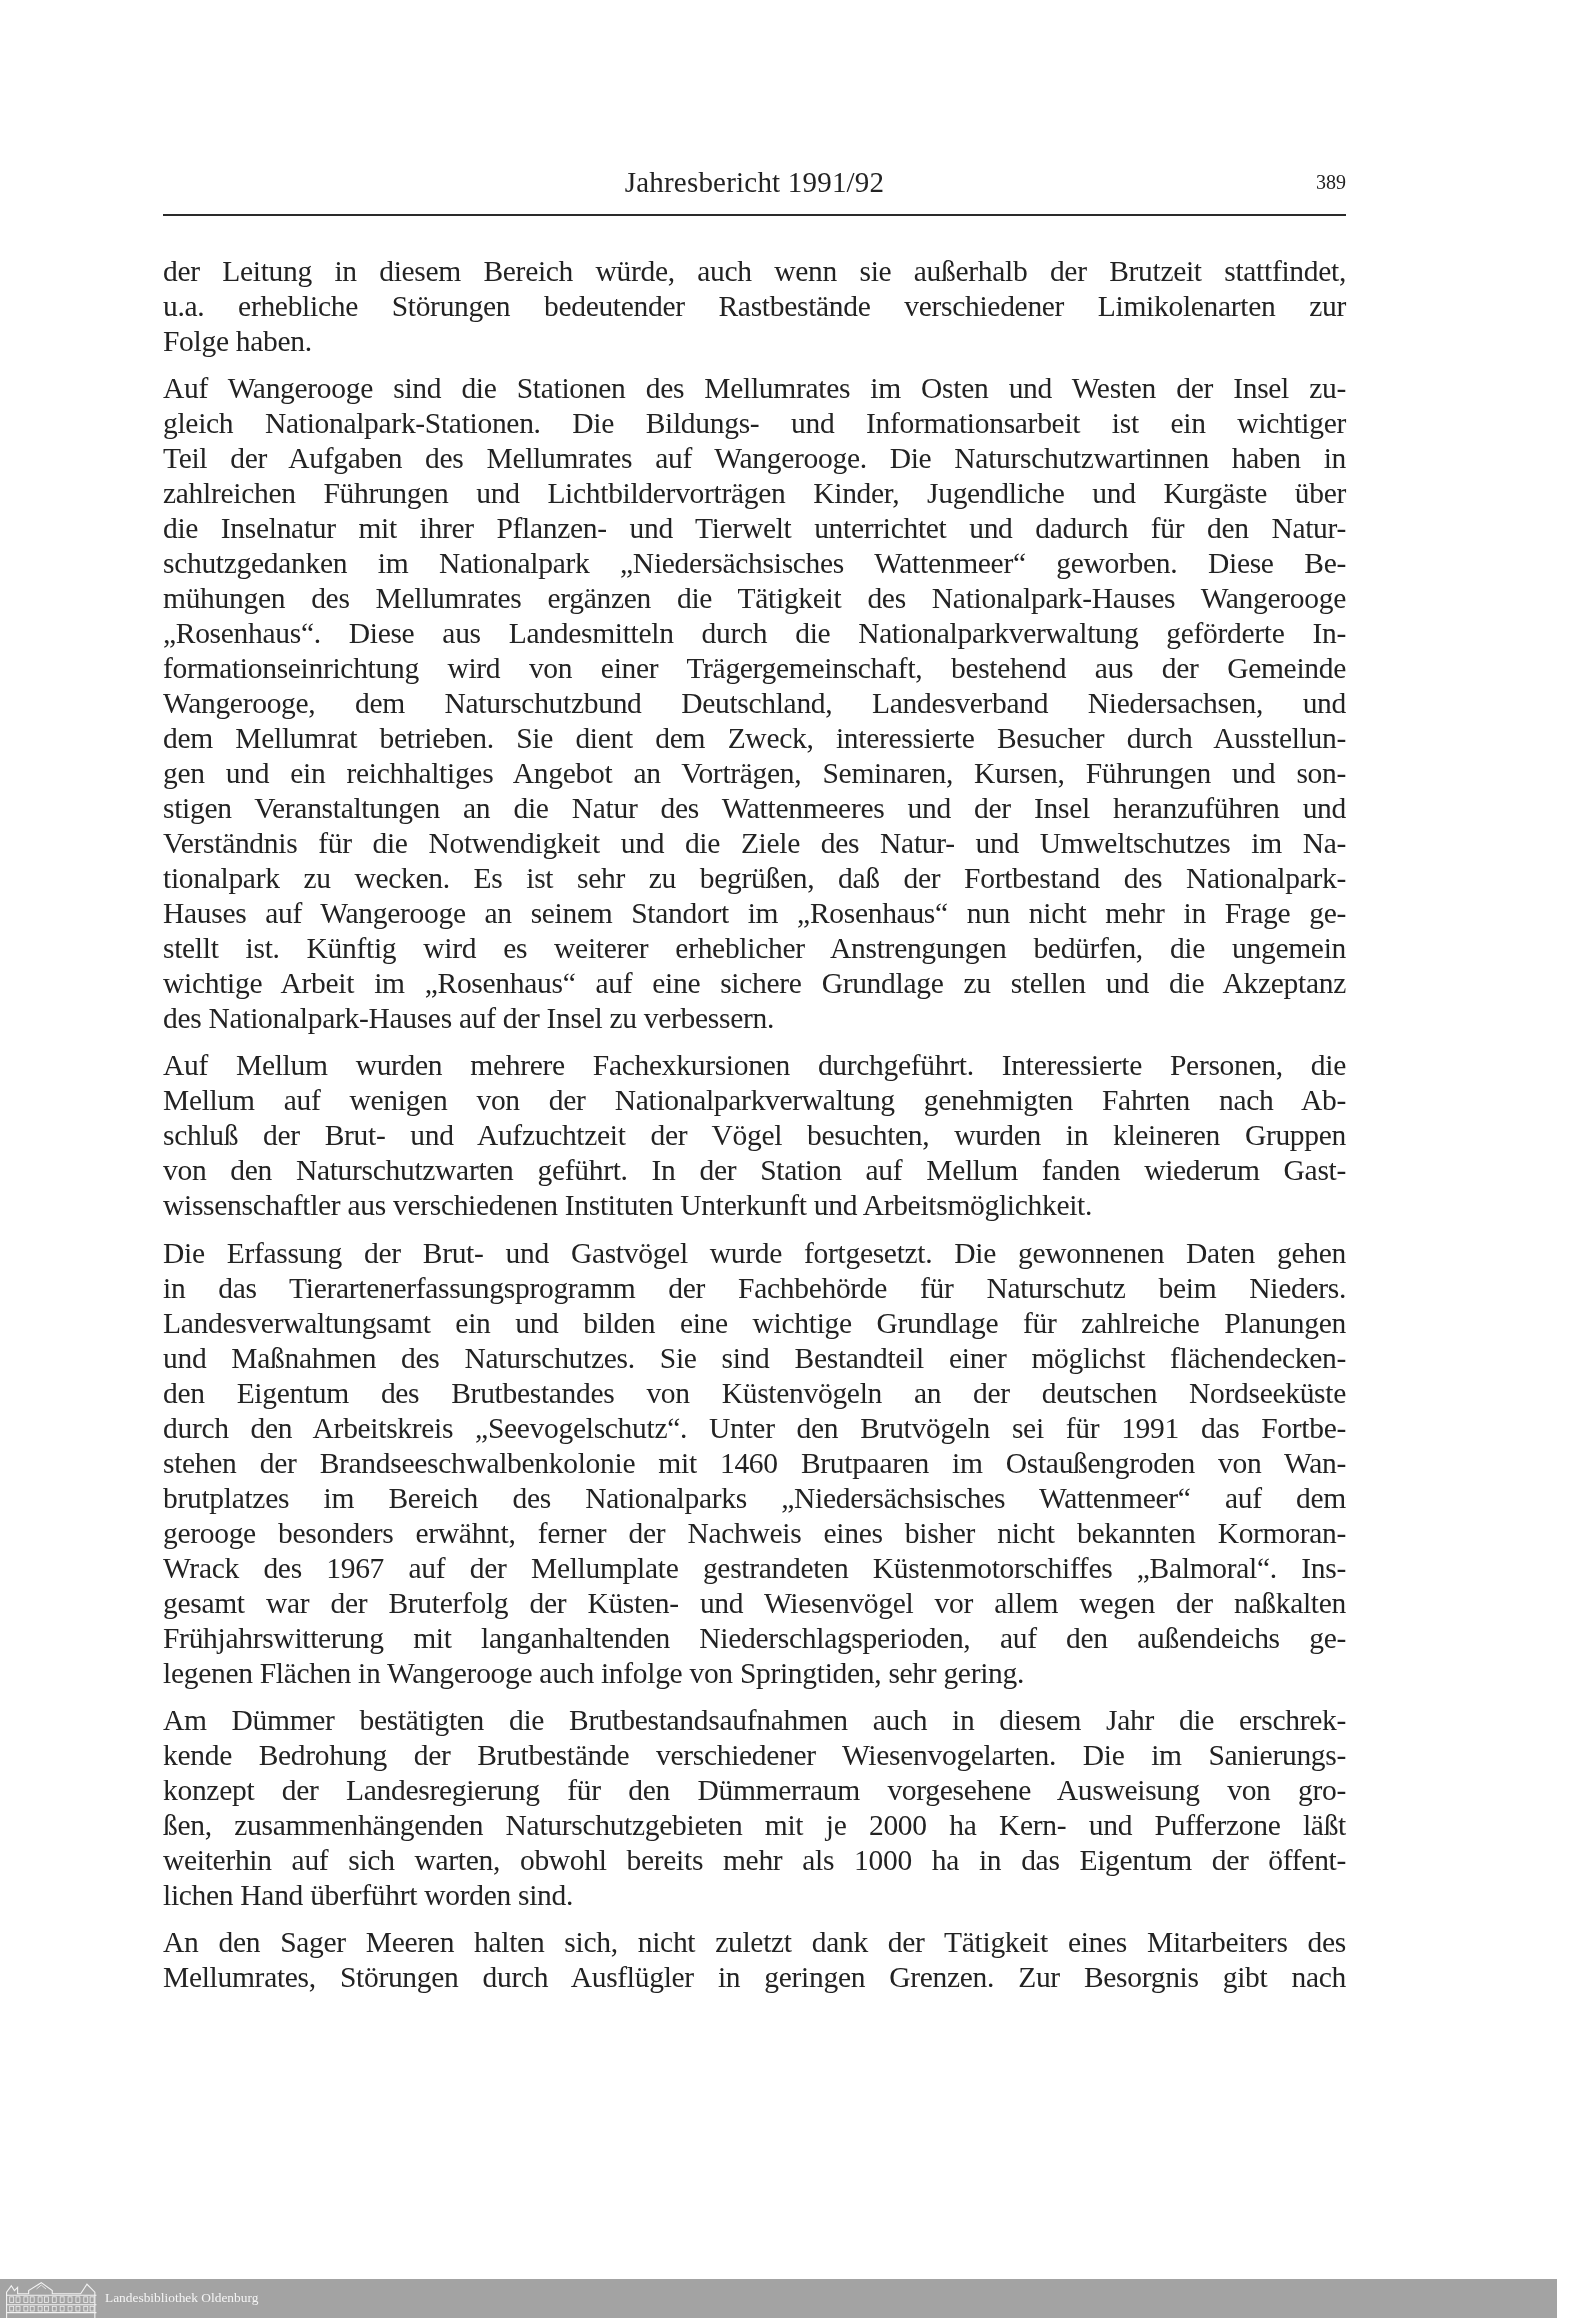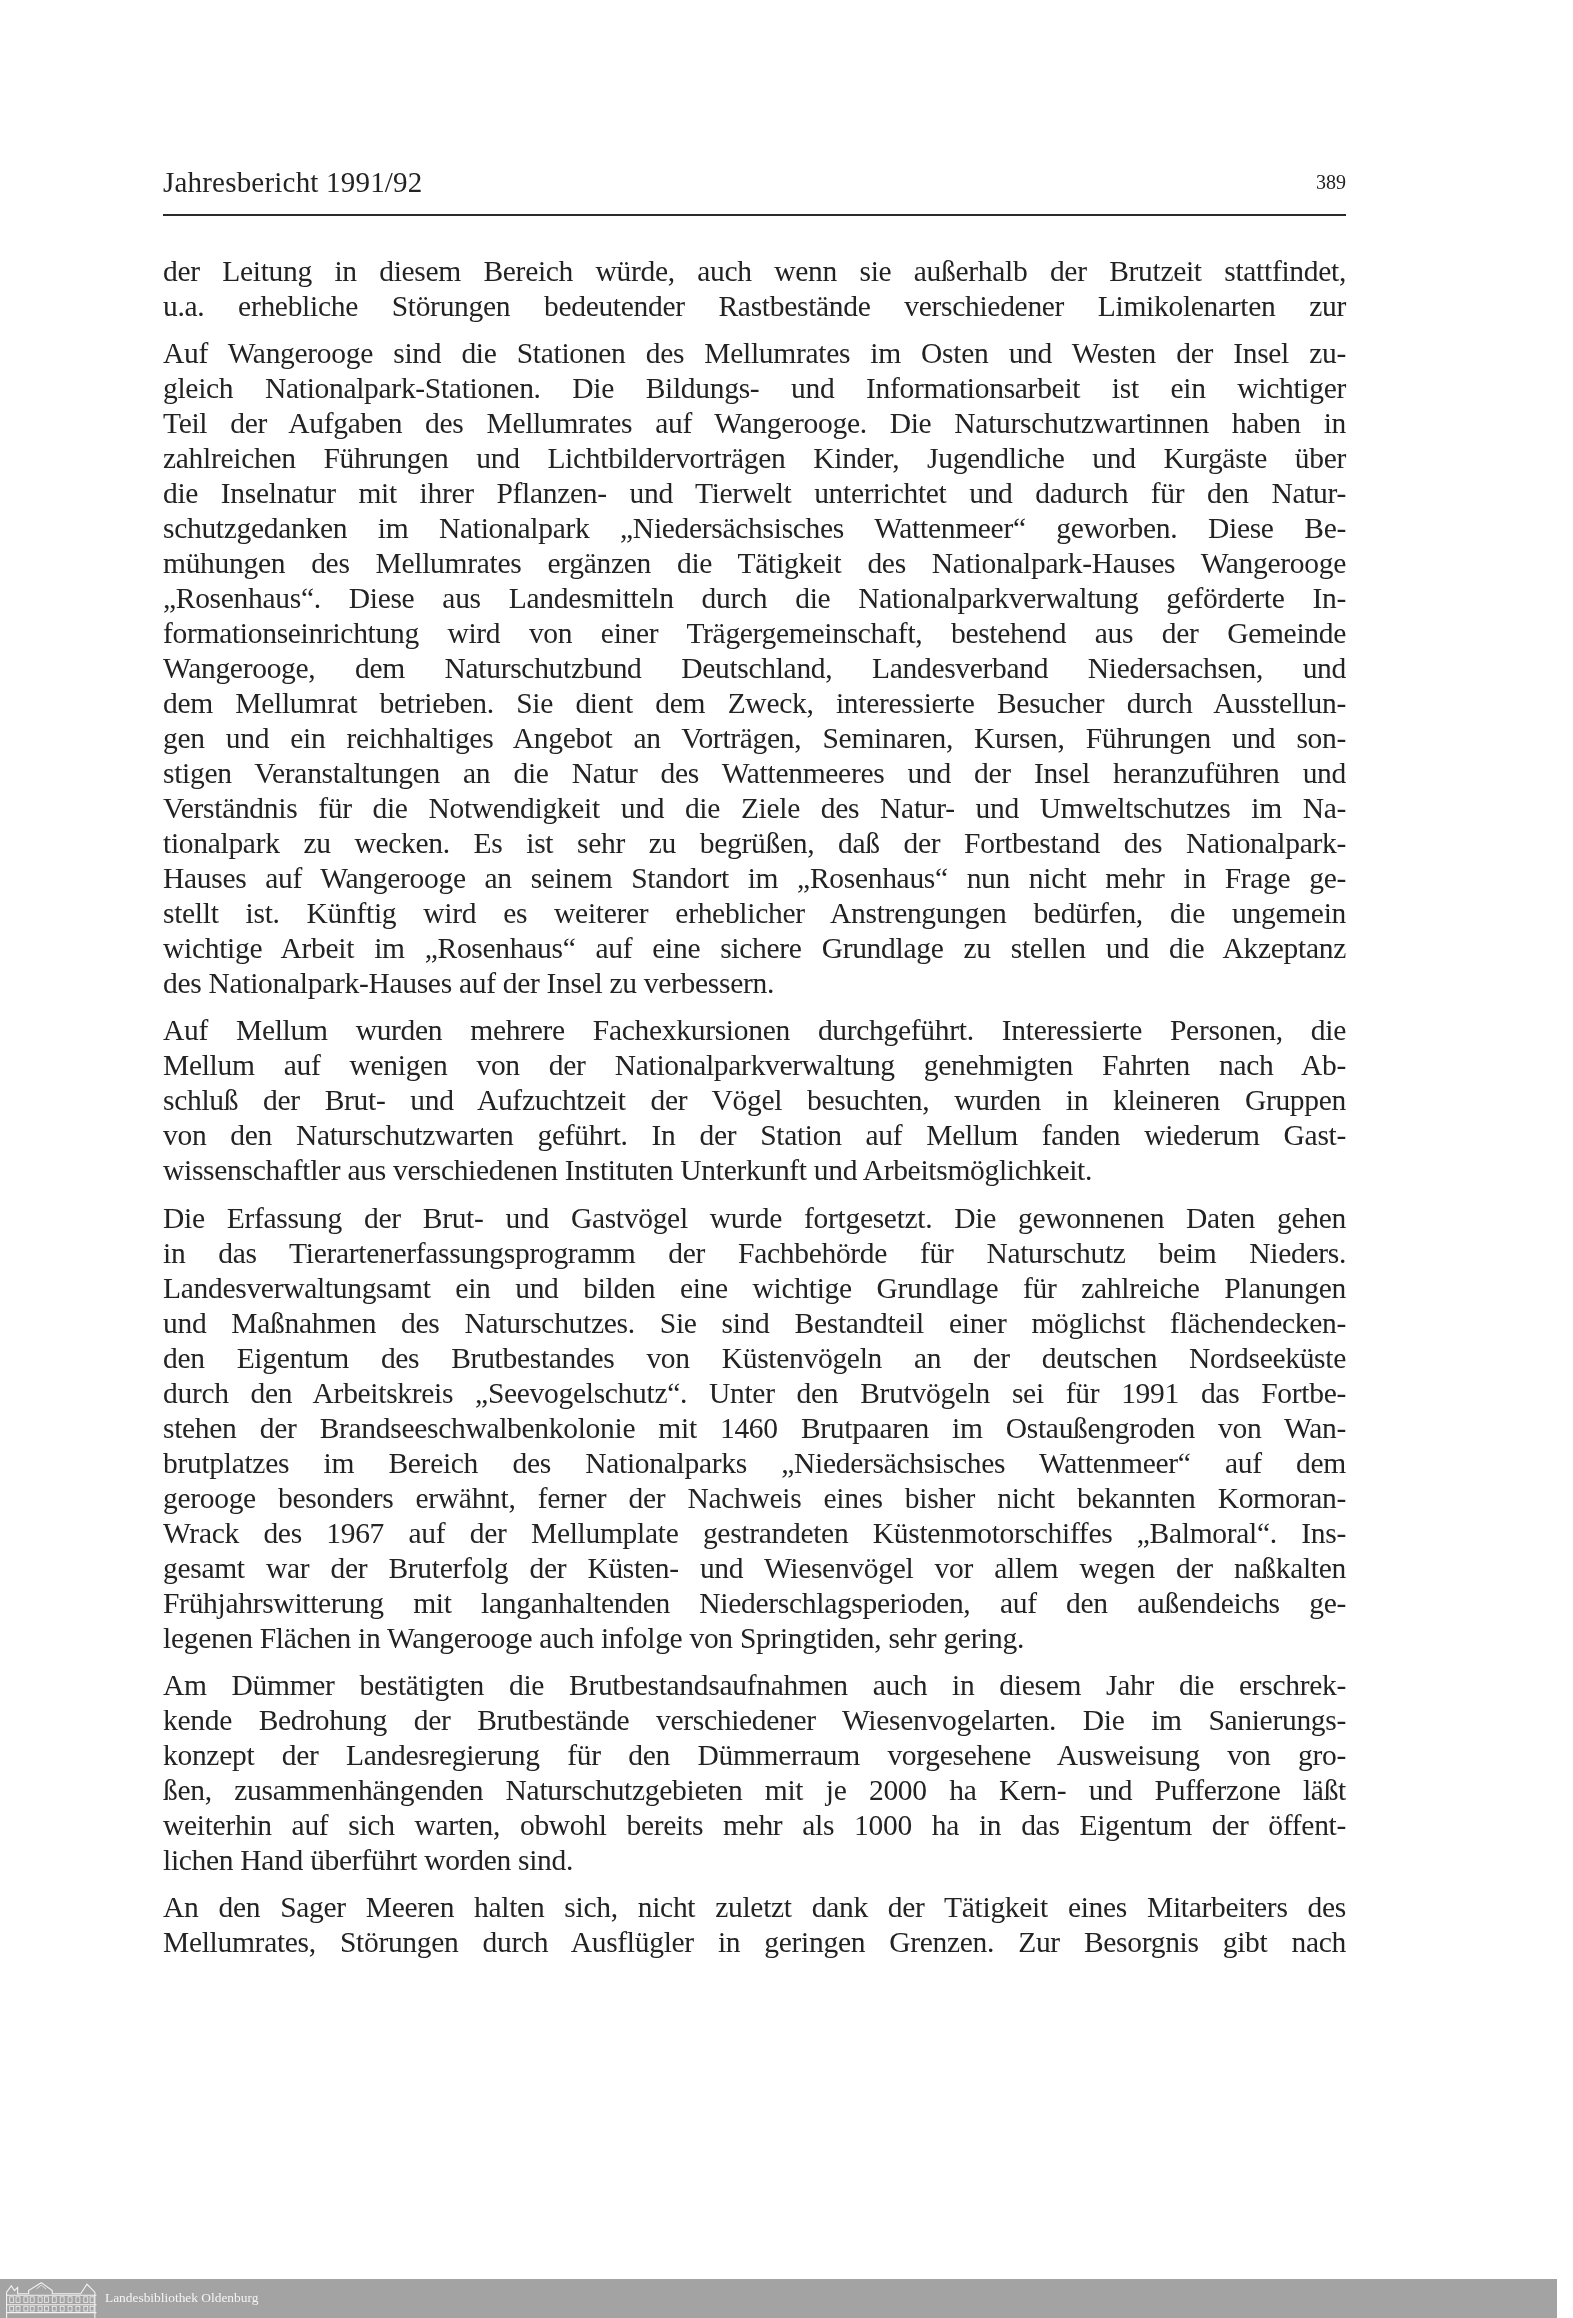--- a/index.html
+++ b/index.html
@@ -7,21 +7,21 @@
     width: 1573px; height: 2319px; position: relative;
     background: #ffffff; overflow: hidden;
     font-family: "Liberation Serif", "DejaVu Serif", serif;
     color: #232323;
   }
   .page-header {
     position: absolute; left: 163px; top: 157px; width: 1183px; height: 60px;
   }
   .running-title {
     position: absolute; left: 0; right: 0; top: 6.3px;
-    font-size: 29px; line-height: 38px; letter-spacing: 0.2px;
+    text-align: center; font-size: 29px; line-height: 38px; letter-spacing: 0.2px;
   }
   .page-number {
     position: absolute; right: 0; top: 6.3px;
     font-size: 20px; line-height: 38px;
   }
   .header-rule {
     position: absolute; left: 0; right: 0; top: 57px; height: 0;
     border-top: 2.4px solid #2a2a2a;
   }
   .body-text {
@@ -54,20 +54,21 @@
 <div class="page-header">
   <div class="running-title">Jahresbericht 1991/92</div>
   <div class="page-number">389</div>
   <div class="header-rule"></div>
 </div>
 
 <div class="body-text">
   <div class="para">
     <span class="line">der Leitung in diesem Bereich würde, auch wenn sie außerhalb der Brutzeit stattfindet,</span>
     <span class="line">u.a. erhebliche Störungen bedeutender Rastbestände verschiedener Limikolenarten zur</span>
+    <span class="line last">Folge haben.</span>
   </div>
   <div class="para">
     <span class="line">Auf Wangerooge sind die Stationen des Mellumrates im Osten und Westen der Insel zu-</span>
     <span class="line">gleich Nationalpark-Stationen. Die Bildungs- und Informationsarbeit ist ein wichtiger</span>
     <span class="line">Teil der Aufgaben des Mellumrates auf Wangerooge. Die Naturschutzwartinnen haben in</span>
     <span class="line">zahlreichen Führungen und Lichtbildervorträgen Kinder, Jugendliche und Kurgäste über</span>
     <span class="line">die Inselnatur mit ihrer Pflanzen- und Tierwelt unterrichtet und dadurch für den Natur-</span>
     <span class="line">schutzgedanken im Nationalpark „Niedersächsisches Wattenmeer“ geworben. Diese Be-</span>
     <span class="line">mühungen des Mellumrates ergänzen die Tätigkeit des Nationalpark-Hauses Wangerooge</span>
     <span class="line">„Rosenhaus“. Diese aus Landesmitteln durch die Nationalparkverwaltung geförderte In-</span>

